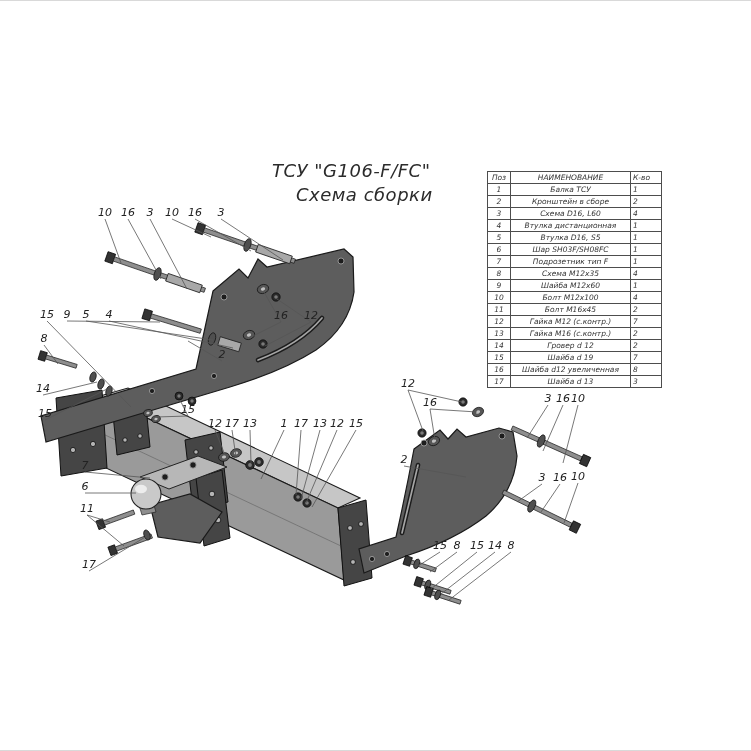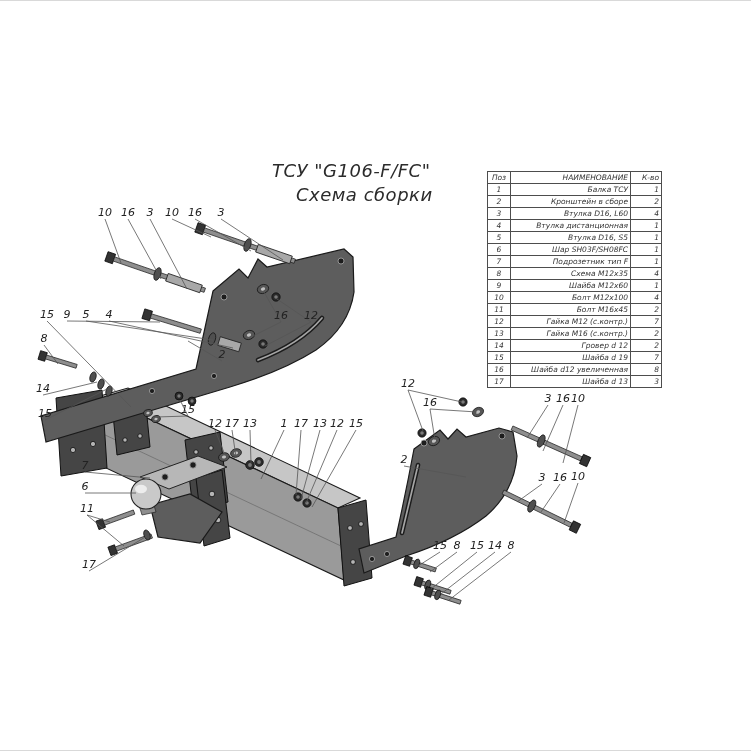--- a/index.html
+++ b/index.html
@@ -14,23 +14,23 @@
   .frame{position:absolute;inset:0;border-top:1px solid var(--frame);border-bottom:1px solid var(--frame);pointer-events:none}
   svg.diagram{position:absolute;left:0;top:0}
 
   .title{position:absolute;left:272px;top:160px;font-style:italic;font-size:18px;color:var(--text);letter-spacing:.5px;white-space:nowrap}
   .title .t2{margin-left:24px;margin-top:3px}
 
   table.parts{position:absolute;left:487px;top:171px;width:175px;border-collapse:collapse;table-layout:fixed}
   table.parts th,table.parts td{border:1px solid var(--tableBorder);font:italic 7.5px "DejaVu Sans",sans-serif;
     color:#333;padding:0 2px;height:11px;line-height:1;white-space:nowrap;overflow:hidden;font-weight:normal}
   th.col-pos,td.col-pos{width:18px;text-align:center}
-  th.col-name{text-align:right}
-  td.col-name{text-align:right;width:123px}
-  th.col-qty,td.col-qty{width:26px;text-align:right}
+  th.col-name{text-align:center}
+  td.col-name{text-align:center;width:123px}
+  th.col-qty,td.col-qty{width:26px;text-align:left}
 
   
   .bracket{fill:var(--bracket);stroke:var(--outline);stroke-width:1.2}
   .beam-top{fill:var(--beamTop);stroke:var(--outline);stroke-width:1.1}
   .beam-front{fill:var(--beamFront);stroke:var(--outline);stroke-width:1.1}
   .seam{stroke:#787878;stroke-width:1}
   .plate-dark{fill:var(--plateDark);stroke:#111;stroke-width:1}
   .plate-light{fill:var(--plateLight);stroke:#222;stroke-width:1}
   .ball{fill:#c9c9c9;stroke:#222;stroke-width:1.1}
   .ball-hi{fill:#ededed;stroke:none}
@@ -377,21 +377,21 @@
         <td class="col-name">Балка ТСУ</td>
         <td class="col-qty">1</td>
       </tr>
       <tr>
         <td class="col-pos">2</td>
         <td class="col-name">Кронштейн в сборе</td>
         <td class="col-qty">2</td>
       </tr>
       <tr>
         <td class="col-pos">3</td>
-        <td class="col-name">Втулка D16, L60</td>
+        <td class="col-name">Схема D16, L60</td>
         <td class="col-qty">4</td>
       </tr>
       <tr>
         <td class="col-pos">4</td>
         <td class="col-name">Втулка дистанционная</td>
         <td class="col-qty">1</td>
       </tr>
       <tr>
         <td class="col-pos">5</td>
         <td class="col-name">Втулка D16, S5</td>

